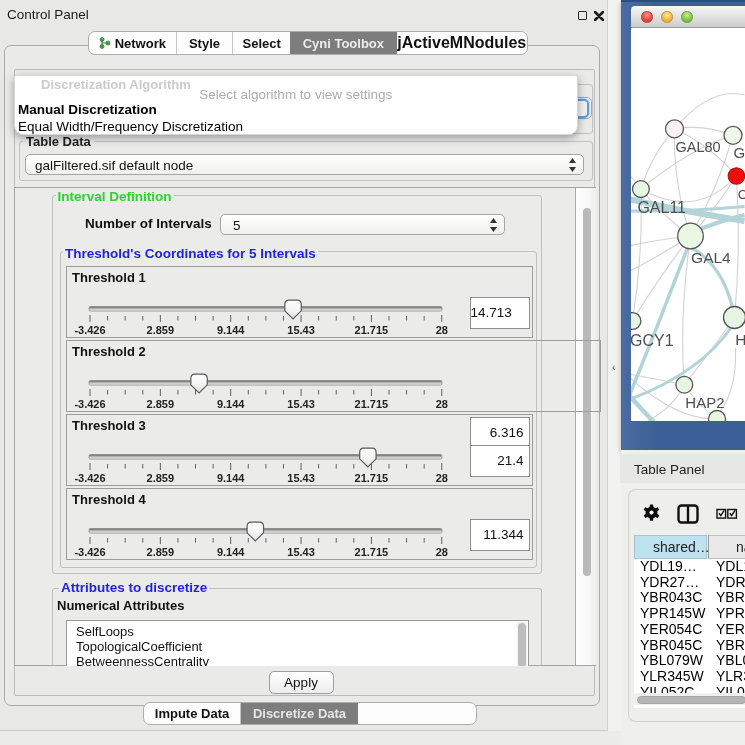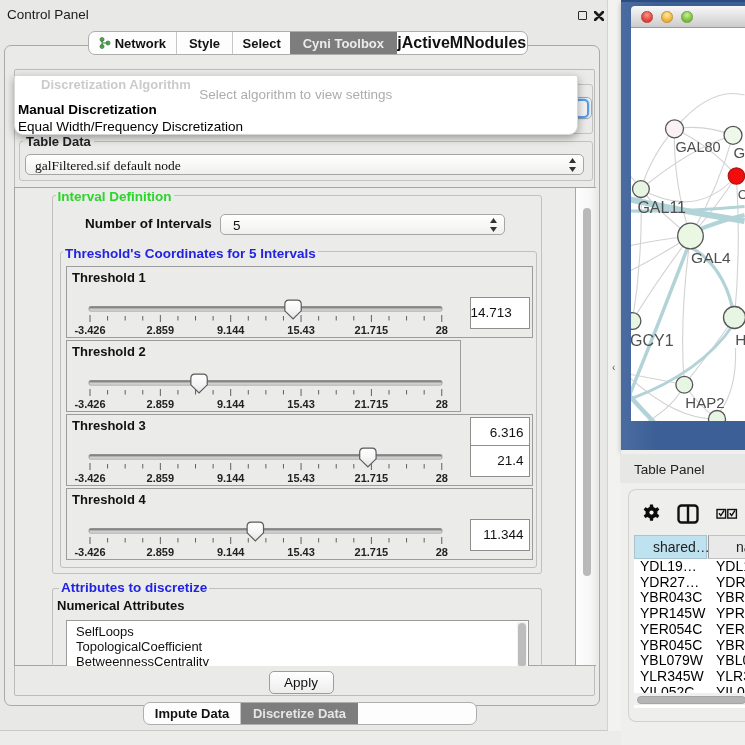--- a/index.html
+++ b/index.html
@@ -37,21 +37,21 @@
     <div style="width:107px;display:flex;align-items:center;justify-content:center;font-size:13px;font-weight:600;color:#ececec;background:#7d7d7d;">Cyni Toolbox</div>
     <div style="width:131px;display:flex;align-items:center;justify-content:center;font-size:16px;font-weight:600;color:#111;border-radius:8px;">jActiveMNodules</div>
   </div>
 
   <div class="abs" style="left:19px;top:84px;width:574px;height:50px;border:1px solid #c2c2c2;border-radius:3px;"></div>
 
   <div class="abs" style="left:19px;top:141px;width:574px;height:40px;border:1px solid #c2c2c2;border-radius:3px;"></div>
   <div class="txt" style="left:23px;top:134px;font-size:13px;font-weight:600;color:#222;background:#eaeae8;padding:0 3px;">Table Data</div>
 
   <div class="abs combo" style="left:25px;top:154px;width:559px;height:21px;border:1px solid #a6a6a6;border-radius:5px;background:linear-gradient(#ffffff,#f0f0ee);">
-    <div class="txt" style="left:9px;top:2.5px;font-size:13.5px;color:#111;font-family:Liberation Serif, serif;">galFiltered.sif default node</div>
+    <div class="txt" style="left:9px;top:2.5px;font-size:13.5px;color:#111;">galFiltered.sif default node</div>
     <svg class="abs" style="right:6px;top:3px;" width="9" height="14" viewBox="0 0 9 14">
         <path d="M4.5 0 L8 5 L1 5 Z" fill="#333"></path>
         <path d="M4.5 14 L8 9 L1 9 Z" fill="#333"></path>
       </svg>
   </div>
 
   <div class="abs" style="left:14px;top:187px;width:582px;height:479px;border:1px solid #a5a5a5;background:#ebebe9;"></div>
 
   <div class="abs" style="left:575px;top:188px;width:20.5px;height:477px;background:linear-gradient(90deg,#fefefe,#f7f7f7 70%,#ededed);border-left:1px solid #a8a8a8;"></div>
   <div class="abs" style="left:583px;top:207.5px;width:8px;height:368px;border-radius:4px;background:#b9b9b9;"></div>
@@ -113,21 +113,21 @@
 <text x="23.00" y="66.5" font-size="11" font-weight="bold" fill="#222" text-anchor="middle" font-family="Liberation Sans, sans-serif">-3.426</text>
         <text x="93.35" y="66.5" font-size="11" font-weight="bold" fill="#222" text-anchor="middle" font-family="Liberation Sans, sans-serif">2.859</text>
         <text x="163.70" y="66.5" font-size="11" font-weight="bold" fill="#222" text-anchor="middle" font-family="Liberation Sans, sans-serif">9.144</text>
         <text x="234.05" y="66.5" font-size="11" font-weight="bold" fill="#222" text-anchor="middle" font-family="Liberation Sans, sans-serif">15.43</text>
         <text x="304.40" y="66.5" font-size="11" font-weight="bold" fill="#222" text-anchor="middle" font-family="Liberation Sans, sans-serif">21.715</text>
         <text x="374.75" y="66.5" font-size="11" font-weight="bold" fill="#222" text-anchor="middle" font-family="Liberation Sans, sans-serif">28</text>
 <path d="M 217.84 43.8 L 217.84 37.3 Q 217.84 33.099999999999994 221.84 33.099999999999994 L 230.24 33.099999999999994 Q 234.24 33.099999999999994 234.24 37.3 L 234.24 43.8 L 226.04 52.0 Z" fill="url(#thumbg)" stroke="#5a5a5a" stroke-width="1.2"></path>
 </svg>
 <div class="abs" style="left:402.5px;top:30px;width:60px;height:32px;background:#fff;border:1px solid #8e8e8e;font-size:13.5px;color:#111;text-align:left;line-height:30px;padding-right:5px;">14.713</div>
 </div>
-<div class="abs" style="left:66px;top:340px;width:395px;height:72px;border:1px solid #9c9c9c;">
+<div class="abs" style="left:66px;top:340px;width:535px;height:72px;border:1px solid #9c9c9c;">
 <div class="txt" style="left:5px;top:3px;font-size:13px;font-weight:600;color:#111;">Threshold 2</div>
 <svg class="abs" style="left:0;top:0;" width="467" height="72" viewBox="0 0 467 72">
 <defs>
           <linearGradient id="tg2" x1="0" y1="0" x2="0" y2="1">
             <stop offset="0" stop-color="#4e4e4e"></stop>
             <stop offset="0.3" stop-color="#9a9a9a"></stop>
             <stop offset="0.62" stop-color="#cdcdcd"></stop>
             <stop offset="1" stop-color="#ebebeb"></stop>
           </linearGradient>
 <linearGradient id="thumbg" x1="0" y1="0" x2="0" y2="1">

